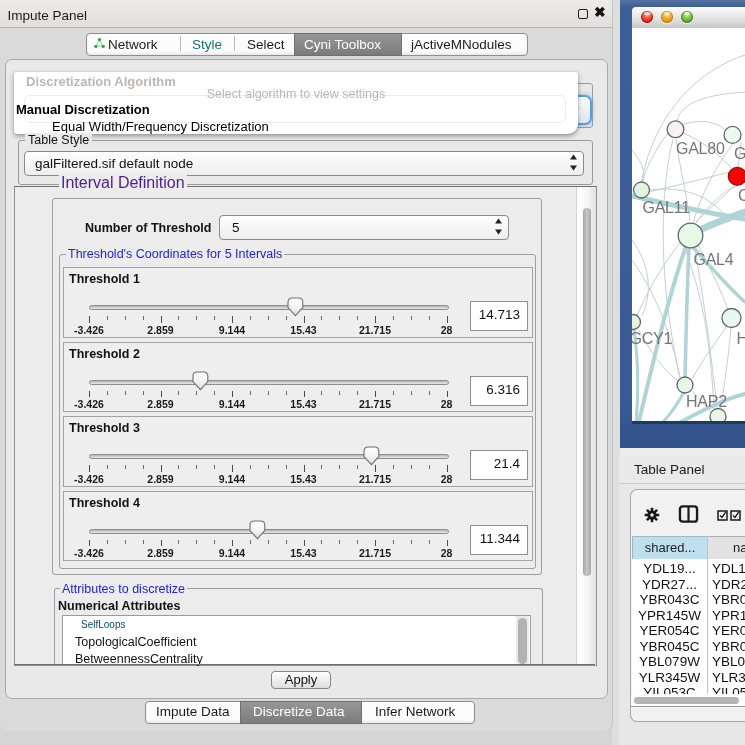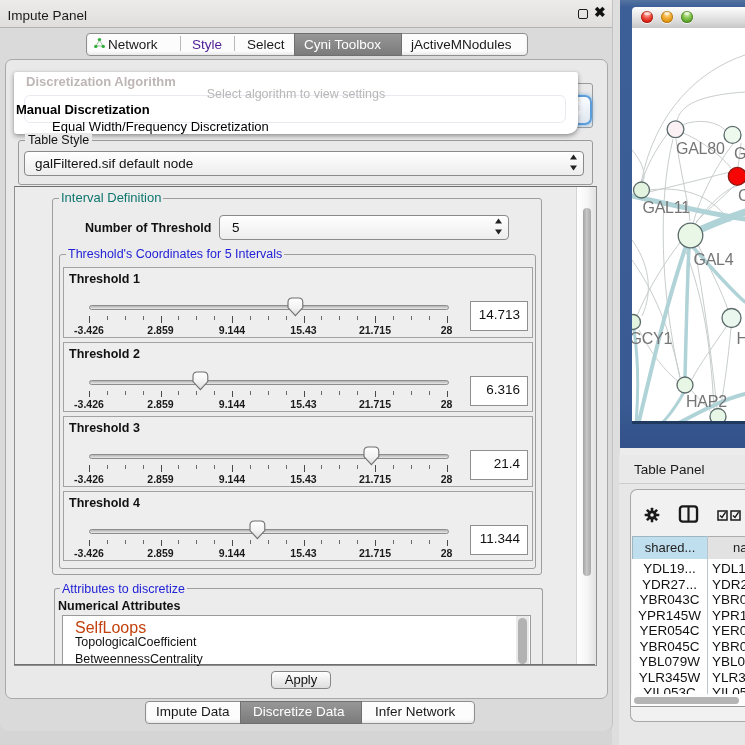--- a/index.html
+++ b/index.html
@@ -13,21 +13,21 @@
 <div class="abs" style="left:0px;top:0px;width:612px;height:731px;background:#dadada;border-radius:0 0 8px 8px;border-right:1px solid #c2c2c2;"></div>
 <div class="abs" style="left:0px;top:0px;width:612px;height:27px;background:linear-gradient(180deg,#eeecea,#e0dedc);border-bottom:1px solid #b2b2b2;"></div>
 <div class="tx" style="left:7.5px;top:7.5px;font-size:13.5px;color:#1a1a1a;">Impute Panel</div>
 <div class="abs" style="left:577.5px;top:8.5px;width:8.5px;height:8.5px;border:1.7px solid #1d1d1d;border-radius:2px;background:transparent;"></div>
 <div class="tx" style="left:594px;top:3.5px;font-size:14px;color:#111;font-weight:bold;">✖</div>
 <div class="abs" style="left:86px;top:32.5px;width:440px;height:21px;background:#fcfcfc;border:1px solid #8e8e8e;border-radius:4px;box-shadow:inset 0 -2px 3px rgba(0,0,0,0.08);"></div>
 <div class="abs" style="left:293.5px;top:32.5px;width:106px;height:21px;background:linear-gradient(180deg,#979797,#7b7b7b);border:1px solid #6f6f6f;"></div>
 <div class="abs" style="left:179.5px;top:36px;width:1px;height:15px;background:#b9b9b9;"></div>
 <div class="abs" style="left:234px;top:36px;width:1px;height:15px;background:#b9b9b9;"></div>
 <div class="tx" style="left:108px;top:36.5px;font-size:13.5px;color:#1a1a1a;">Network</div>
-<div class="tx" style="left:192px;top:36.5px;font-size:13.5px;color:#4c1d95;">Style</div>
+<div class="tx" style="left:192px;top:36.5px;font-size:13.5px;color:#0f766e;">Style</div>
 <div class="tx" style="left:247px;top:36.5px;font-size:13.5px;color:#1a1a1a;">Select</div>
 <div class="tx" style="left:304px;top:36.5px;font-size:13.5px;color:#fff;">Cyni Toolbox</div>
 <div class="tx" style="left:411px;top:36.5px;font-size:13.5px;color:#1a1a1a;">jActiveMNodules</div>
 <svg style="left:93px;top:37px" width="13" height="13" viewBox="0 0 13 13">
 <path d="M6.5 3 L3 9 M6.5 3 L10 9 M3 9 L10 9" stroke="#9ec49e" stroke-width="1" fill="none"></path>
 <circle cx="6.5" cy="2.6" r="1.7" fill="#2fae3a"></circle>
     <circle cx="2.8" cy="9.4" r="1.7" fill="#2fae3a"></circle>
     <circle cx="10.2" cy="9.4" r="1.7" fill="#2fae3a"></circle>
 </svg>
 <div class="abs" style="left:5px;top:59px;width:601px;height:638px;background:#e9e9e9;border:1px solid #a9a9a9;border-radius:7px;"></div>
@@ -48,21 +48,21 @@
 <div class="abs" style="left:24px;top:151px;width:558px;height:23px;background:linear-gradient(180deg,#ffffff,#ededed);border:1px solid #8a8a8a;border-radius:4px;"></div>
 <div class="tx" style="left:35px;top:156px;font-size:13.5px;color:#111;">galFiltered.sif default node</div>
 <svg style="left:569px;top:154px" width="9" height="17" viewBox="0 0 9 17">
 <path d="M4.5 0.5 L8 5.5 L1 5.5 Z" fill="#222"></path>
     <path d="M4.5 16.5 L8 11.5 L1 11.5 Z" fill="#222"></path>
 </svg>
 <div class="abs" style="left:14px;top:186px;width:581px;height:478px;background:#ececec;border:1px solid #8f8f8f;border-top-color:#6f6f6f;"></div>
 <div class="abs" style="left:576px;top:187px;width:19px;height:477px;background:linear-gradient(90deg,#ffffff,#f5f5f5 55%,#e2e2e2);border-left:1px solid #d4d4d4;"></div>
 <div class="abs" style="left:582.5px;top:208px;width:8.5px;height:368px;background:linear-gradient(90deg,#a2a2a2,#c6c6c6 45%,#a9a9a9);border-radius:4.5px;"></div>
 <div class="abs" style="left:52px;top:198px;width:488px;height:375px;border:1px solid #9e9e9e;border-radius:3px;"></div>
-<div class="tx" style="left:59px;top:190px;font-size:13px;color:#0f766e;background:#ececec;padding:0 2px;">Interval Definition</div>
+<div class="tx" style="left:59px;top:174px;font-size:16px;color:#4c1d95;background:#ececec;padding:0 2px;">Interval Definition</div>
 <div class="tx" style="left:85px;top:220.5px;font-size:12.5px;font-weight:bold;color:#111;">Number of Threshold</div>
 <div class="abs" style="left:219px;top:215px;width:288px;height:23px;background:linear-gradient(180deg,#ffffff,#ededed);border:1px solid #8a8a8a;border-radius:4px;"></div>
 <div class="tx" style="left:232px;top:220px;font-size:13.5px;color:#111;">5</div>
 <svg style="left:494px;top:218px" width="9" height="17" viewBox="0 0 9 17">
 <path d="M4.5 0.5 L8 5.5 L1 5.5 Z" fill="#222"></path>
     <path d="M4.5 16.5 L8 11.5 L1 11.5 Z" fill="#222"></path>
 </svg>
 <div class="abs" style="left:59px;top:253.5px;width:475px;height:313px;border:1px solid #9e9e9e;border-radius:3px;"></div>
 <div class="tx" style="left:66px;top:247px;font-size:12.5px;color:#2222d6;background:#ececec;padding:0 2px;">Threshold's Coordinates for 5 Intervals</div>
 <div class="abs" style="left:62.5px;top:267px;width:468.5px;height:68.5px;background:#eeeeee;border:1px solid #a2a2a2;"></div>
@@ -267,21 +267,21 @@
 <stop offset="0" stop-color="#ffffff"></stop>
         <stop offset="0.55" stop-color="#f2f2f2"></stop>
         <stop offset="1" stop-color="#dcdcdc"></stop>
 </linearGradient>
     </defs>
   </svg>
 <div class="abs" style="left:54px;top:588px;width:487px;height:75px;border:1px solid #9e9e9e;border-radius:3px 3px 0 0;border-bottom:none;"></div>
 <div class="tx" style="left:60px;top:581.5px;font-size:12.5px;color:#2222d6;background:#ececec;padding:0 2px;">Attributes to discretize</div>
 <div class="tx" style="left:58px;top:599px;font-size:12.5px;font-weight:bold;color:#111;">Numerical Attributes</div>
 <div class="abs" style="left:62px;top:615px;width:467px;height:49px;background:#fff;border:1px solid #9a9a9a;border-bottom:none;"></div>
-<div class="tx" style="left:75px;top:618.5px;font-size:16px;color:#c2410c;">SelfLoops</div>
+<div class="tx" style="left:81px;top:618.5px;font-size:10px;color:#0c4a6e;">SelfLoops</div>
 <div class="tx" style="left:75px;top:635px;font-size:12.5px;color:#111;">TopologicalCoefficient</div>
 <div class="tx" style="left:75px;top:651.5px;font-size:12.5px;color:#111;">BetweennessCentrality</div>
 <div class="abs" style="left:516px;top:616px;width:13px;height:48px;background:#eaeaea;"></div>
 <div class="abs" style="left:517.5px;top:617.5px;width:9px;height:46px;background:#b2b2b2;border-radius:4.5px;"></div>
 <div class="abs" style="left:14px;top:664px;width:581px;height:1px;background:#6f6f6f;"></div>
 <div class="abs" style="left:271px;top:671px;width:58px;height:16px;background:linear-gradient(180deg,#ffffff,#dedede);border:1px solid #868686;border-radius:4px;"></div>
 <div class="tx" style="left:271px;top:672px;">
     <div style="width:60px;text-align:center;font-size:13px;color:#111;font-weight:500;">Apply</div>
   </div>
 <div class="abs" style="left:145px;top:701px;width:328px;height:21px;background:#fcfcfc;border:1px solid #8e8e8e;border-radius:4px;box-shadow:inset 0 -2px 3px rgba(0,0,0,0.08);"></div>

